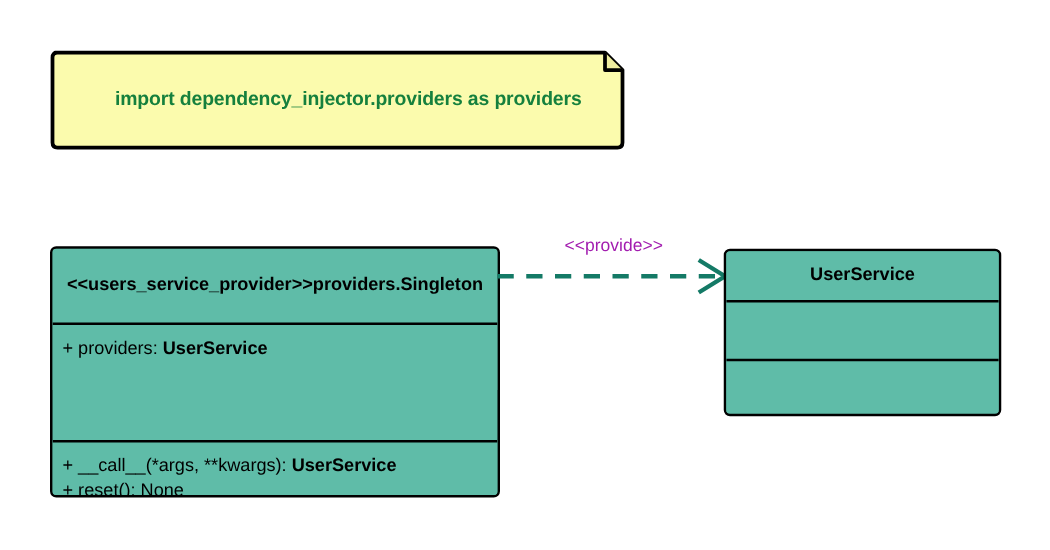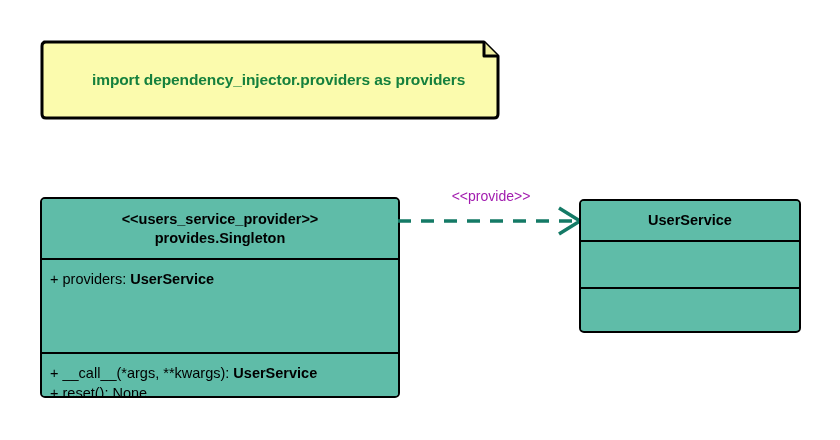--- a/index.html
+++ b/index.html
@@ -67,21 +67,21 @@
   }
   .compartment {
     box-sizing: border-box;
     background: #5fbca8;
   }
   .compartment + .compartment {
     border-top: 2.5px solid #000000;
   }
   .cmp-title {
     display: flex;
-    flex-direction: column;
+    flex-direction: row;
     align-items: center;
     justify-content: center;
     text-align: center;
   }
   .cmp-title .line {
     font-size: 14.5px;
     font-weight: bold;
     color: #000000;
     line-height: 19px;
     white-space: nowrap;
@@ -152,21 +152,21 @@
                L 6 78 Q 2 78 2 74 L 2 6 Q 2 2 6 2 Z" fill="#fbfbad" stroke="#000000" stroke-width="3" stroke-linejoin="round"></path>
       <path d="M 444 2 L 444 16 L 458 16" fill="#efeea0" stroke="#000000" stroke-width="3" stroke-linejoin="round"></path>
     </svg>
     <div class="note-text">import dependency_injector.providers as providers</div>
   </div>
 
   <div class="uml-class" id="class-provider">
 
     <div class="compartment cmp-title c0">
       <div class="line">&lt;&lt;users_service_provider&gt;&gt;</div>
-      <div class="line">provides.Singleton</div>
+      <div class="line">providers.Singleton</div>
     </div>
 
     <div class="compartment cmp-body c1">
       <div class="member"><span>+ providers: </span><b>UserService</b></div>
     </div>
 
     <div class="compartment cmp-body c2">
       <div class="member"><span>+ __call__(*args, **kwargs): </span><b>UserService</b></div>
       <div class="member"><span>+ reset(): None</span></div>
     </div>

